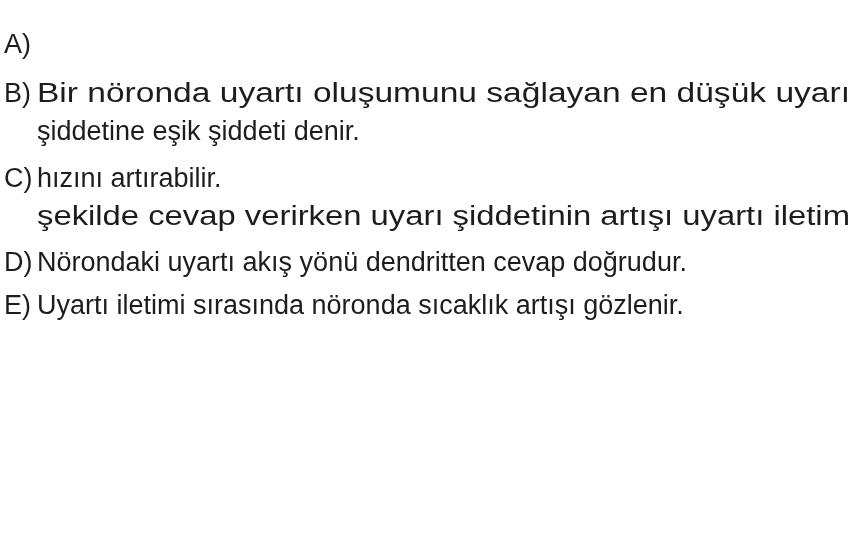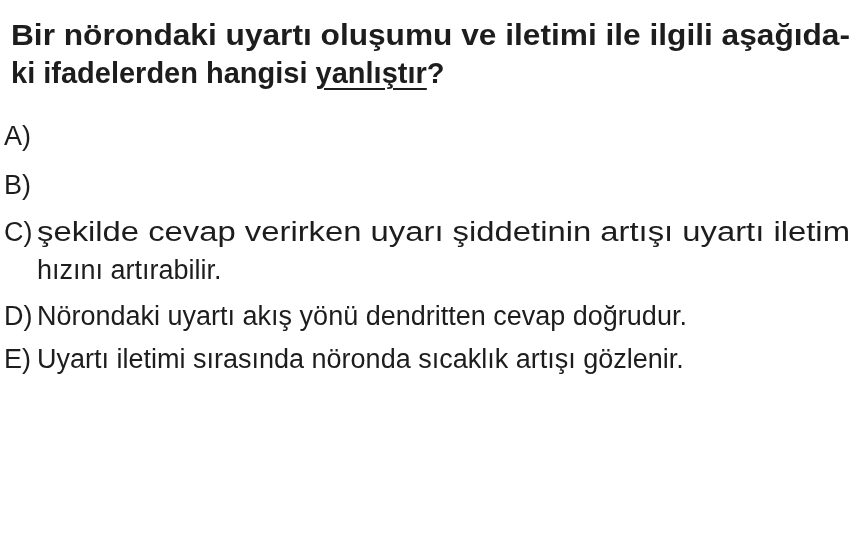--- a/index.html
+++ b/index.html
@@ -38,48 +38,42 @@
     text-decoration: underline;
     text-decoration-thickness: 2px;
     text-underline-offset: 5px;
   }
 </style>
 </head>
 <body>
 
 <div class="page">
 
-  <div class="stem">
-    <div class="line">
-      <span class="ltext fit" style="transform: scaleX(1.0915);">Bir nörondaki uyartı oluşumu ve iletimi ile ilgili aşağıda-</span>
-    </div>
-    <div class="line">
-      <span class="ltext"><span>ki ifadelerden hangisi </span><span class="u">yanlıştır</span><span>?</span></span>
-    </div>
-  </div>
 
   <div class="options">
 
     <div class="option opt-a">
       <div class="letter">A)</div>
       <div class="text">
       </div>
     </div>
 
     <div class="option opt-b">
       <div class="letter">B)</div>
       <div class="text">
+        <div class="line"><span class="ltext fit" style="transform: scaleX(1.2423);">Bir nöronda uyartı oluşumunu sağlayan en düşük uyarı</span></div>
+        <div class="line"><span class="ltext">şiddetine eşik şiddeti denir.</span></div>
       </div>
     </div>
 
     <div class="option opt-c">
       <div class="letter">C)</div>
       <div class="text">
+        <div class="line"><span class="ltext">hızını artırabilir.</span></div>
         <div class="line"><span class="ltext fit" style="transform: scaleX(1.2147);">şekilde cevap verirken uyarı şiddetinin artışı uyartı iletim</span></div>
-        <div class="line"><span class="ltext">hızını artırabilir.</span></div>
       </div>
     </div>
 
     <div class="option opt-d">
       <div class="letter">D)</div>
       <div class="text">
         <div class="line"><span class="ltext">Nörondaki uyartı akış yönü dendritten cevap doğrudur.</span></div>
       </div>
     </div>
 

